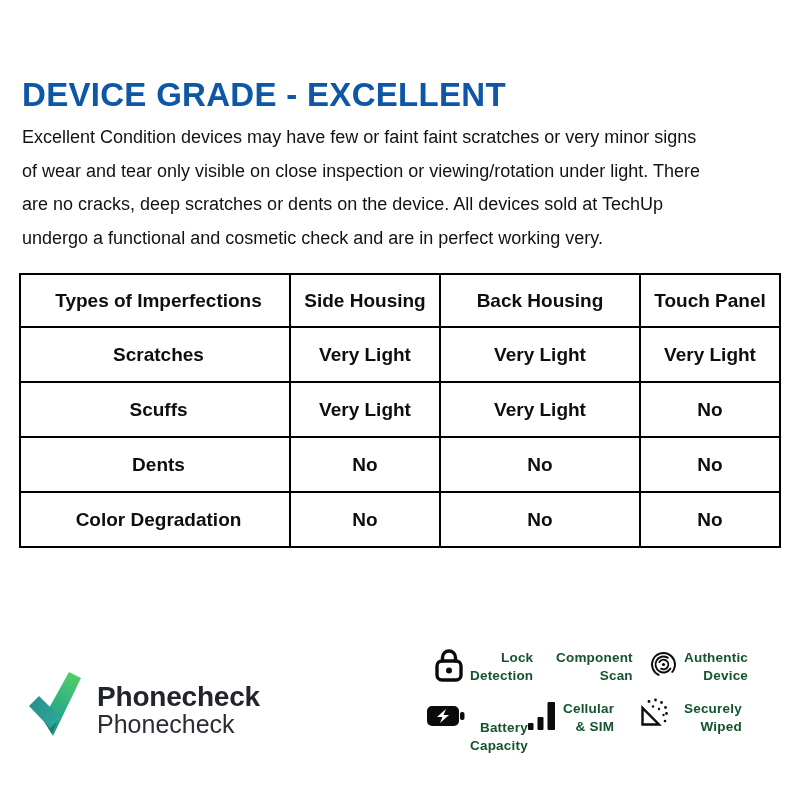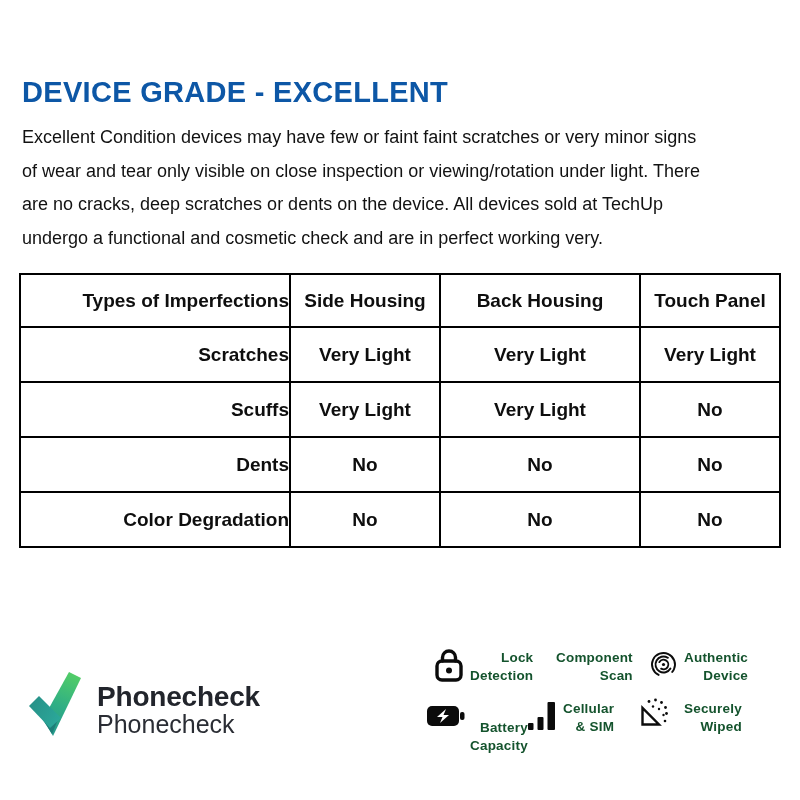--- a/index.html
+++ b/index.html
@@ -2,37 +2,37 @@
 <html><head>
 <meta charset="utf-8">
 <style>
   html,body { margin:0; padding:0; background:#fff; }
   .page {
     position:relative; width:800px; height:800px; background:#ffffff;
     font-family:"Liberation Sans", sans-serif; overflow:hidden;
   }
   .title {
     position:absolute; left:22px; top:76px;
-    font-size:29px; font-weight:700; letter-spacing:.3px; color:#0d57a6;
+    font-size:33px; font-weight:700; letter-spacing:.3px; color:#0d57a6;
     white-space:nowrap;
   }
   .desc { position:absolute; left:22px; top:121px; width:772px; color:#121212; }
   .desc .line { height:33.5px; line-height:33.5px; font-size:18px; white-space:nowrap; }
 
   table.grade {
     position:absolute; left:19px; top:273px;
     border-collapse:collapse; table-layout:fixed; width:760px;
   }
   table.grade th, table.grade td {
     border:2px solid #000; font-size:19px; font-weight:700; color:#0e0e0e;
     text-align:center; vertical-align:middle; padding:0; overflow:hidden;
   }
   table.grade .h-row  { height:53px; }
   table.grade .d-row  { height:55px; }
-  table.grade .label-cell { text-align:right; padding-left:7px; }
+  table.grade .label-cell { text-align:center; padding-left:7px; }
   table.grade .functional { color:#0d57a6; font-size:18px; letter-spacing:.4px; }
 
   .brand-name {
     position:absolute; left:97px; top:681px;
     font-size:28px; font-weight:700; color:#22252c; letter-spacing:-.2px; white-space:nowrap;
   }
   .brand-sub {
     position:absolute; left:97px; top:710px;
     font-size:25px; font-weight:400; color:#2a2d34; white-space:nowrap;
   }

